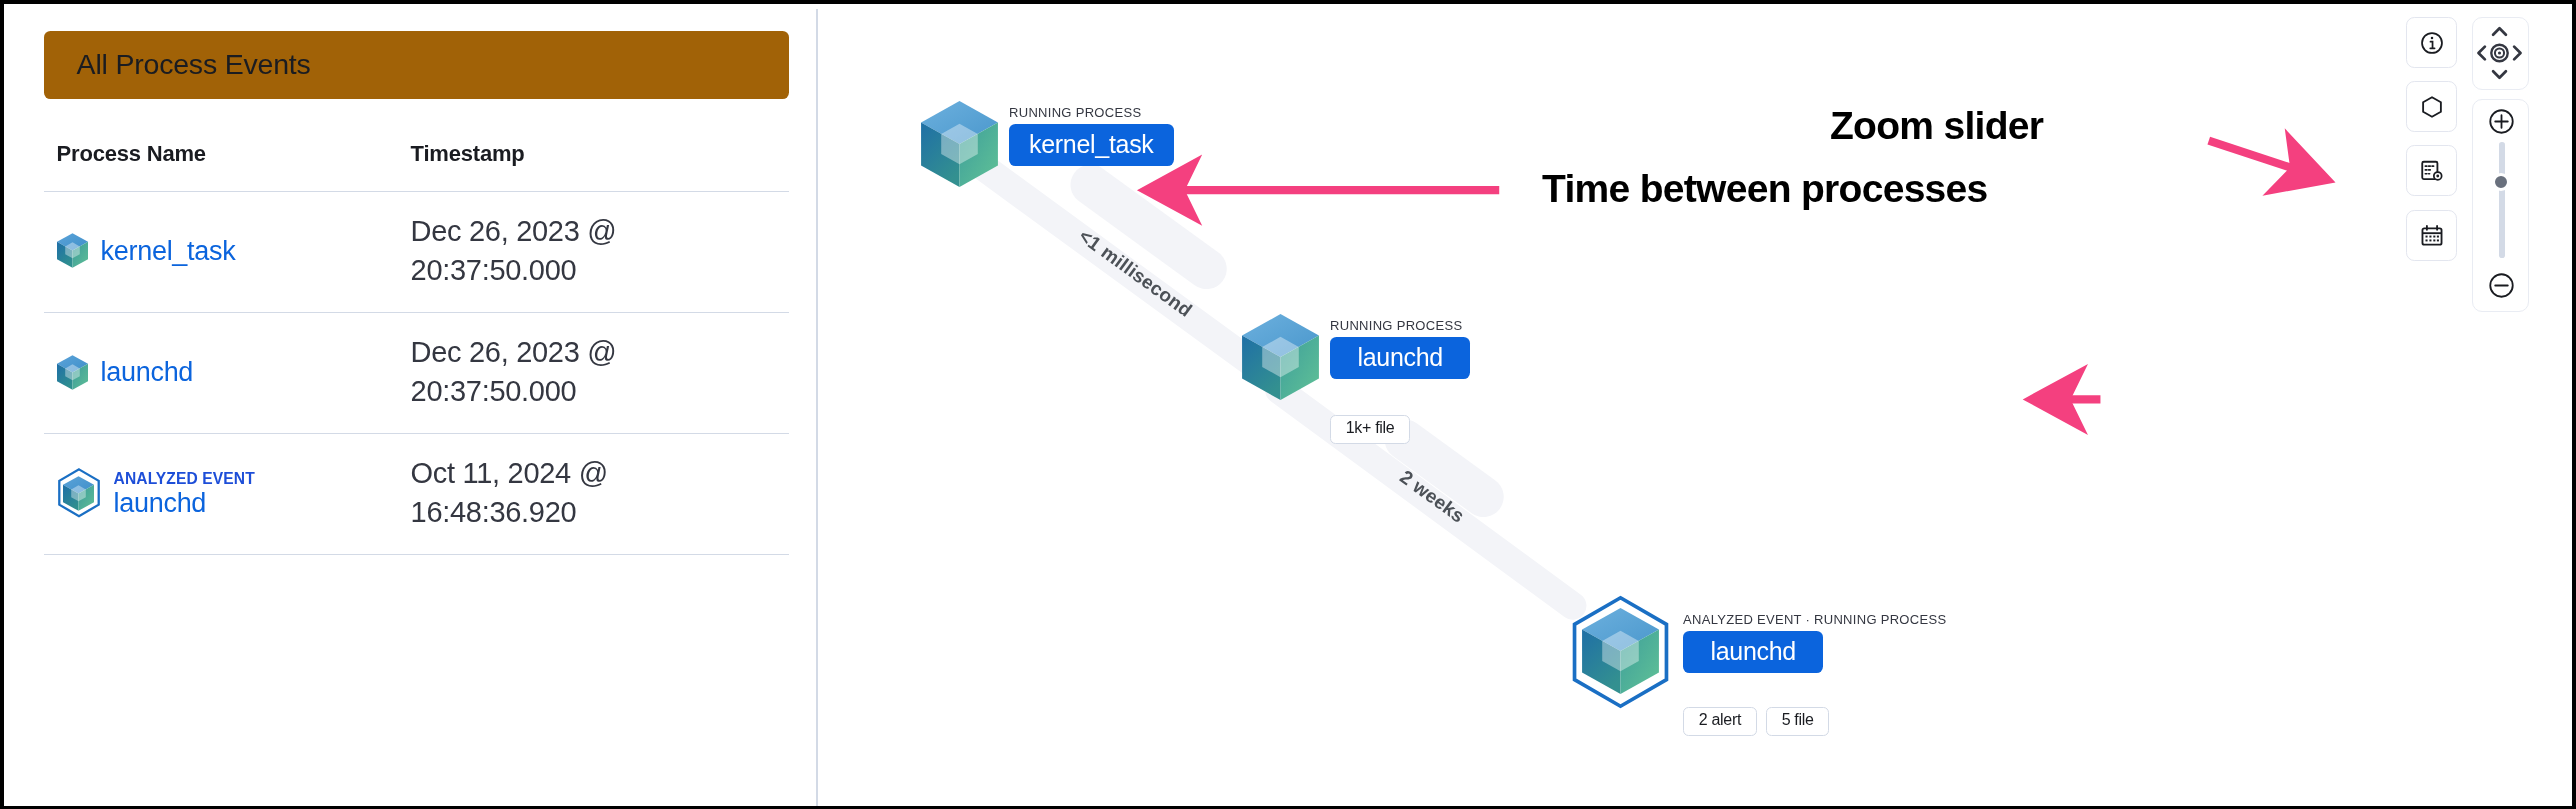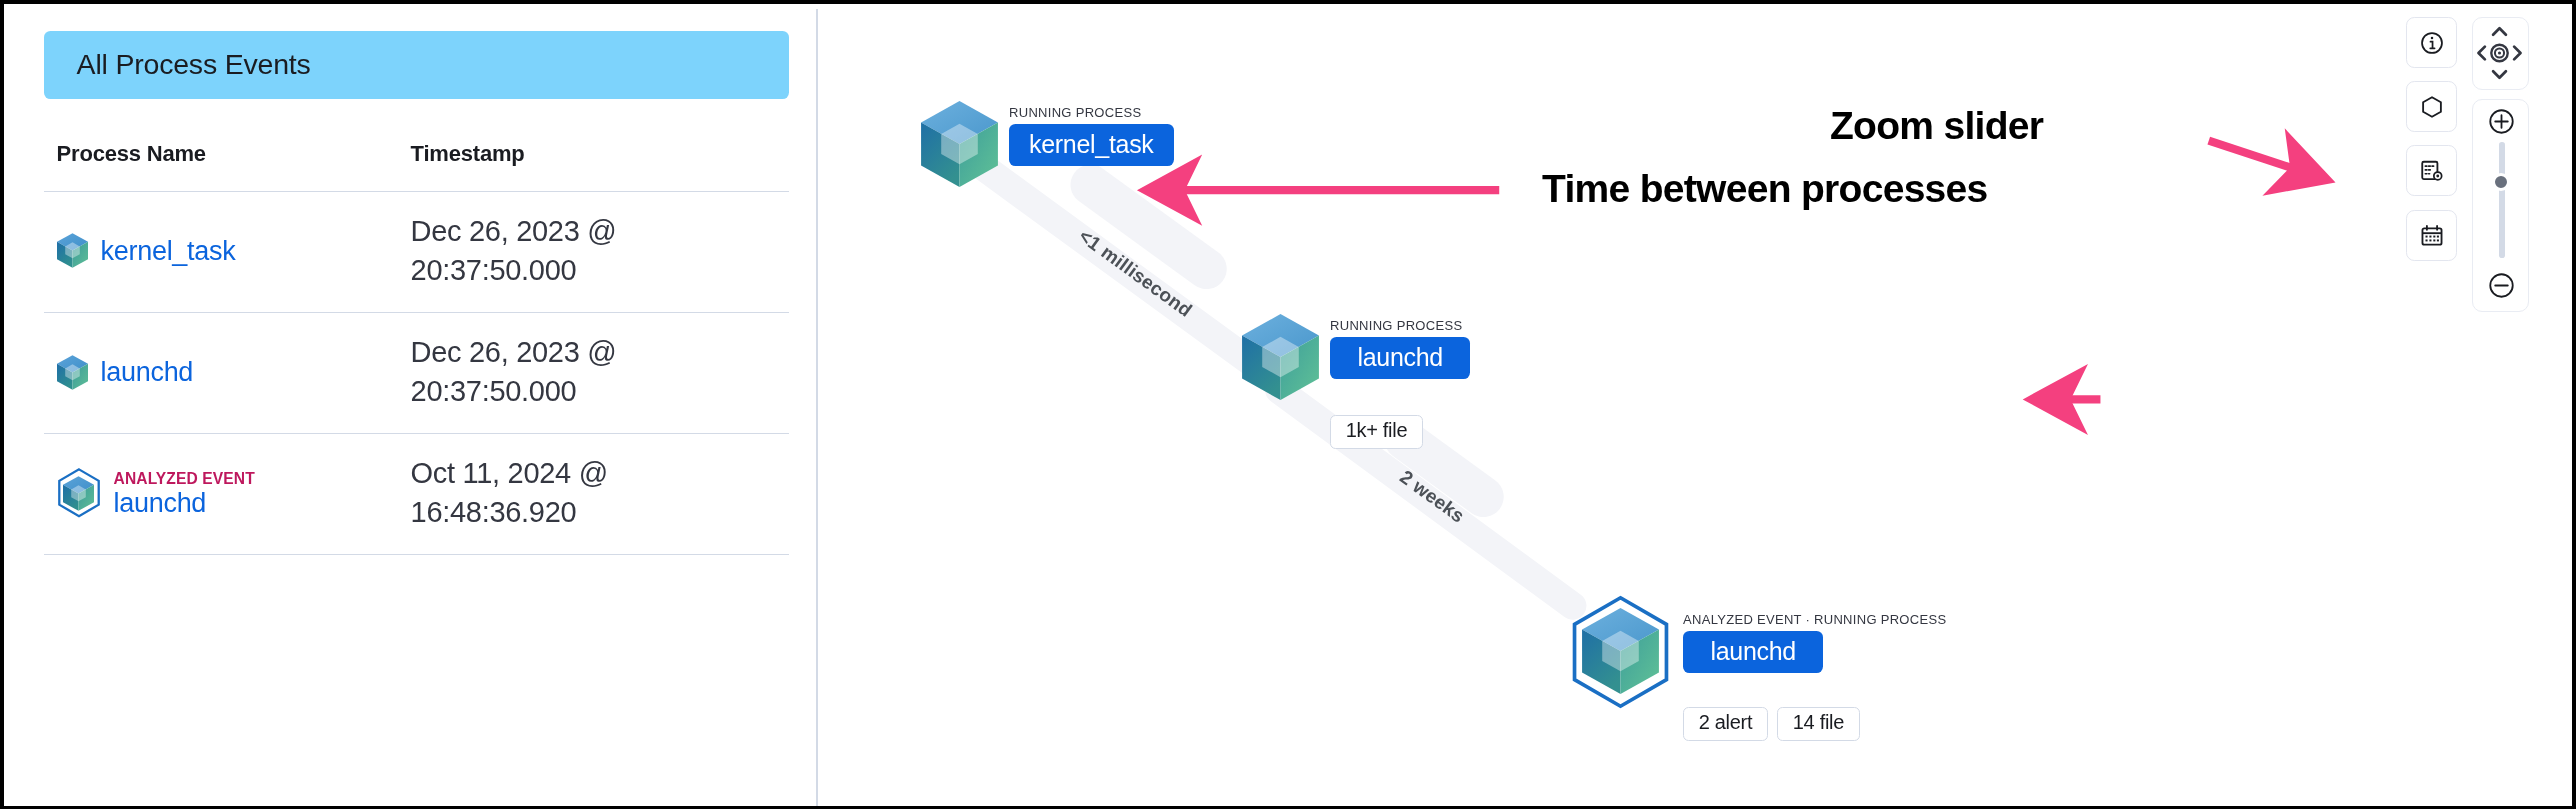--- a/index.html
+++ b/index.html
@@ -24,21 +24,21 @@
     width: 809px; height: 801px;
     background: #ffffff;
     border-right: 2.8px solid #d3dae6;
   }
   #left-inner {
     position: absolute;
     left: 35px; top: 22px;
     width: 745px;
   }
   #panel-title-bar {
-    background: #7dd3fc;
+    background: #a16207;
     border-radius: 6.4px;
     height: 68px;
     display: flex;
     align-items: center;
     padding-left: 33px;
   }
   #panel-title-bar .ptitle {
     font-size: 28.5px;
     color: #1a1c21;
     font-weight: 400;
@@ -65,21 +65,21 @@
   table.evt tbody tr:last-child { border-bottom: 1.8px solid #d3dae6; }
   table.evt td {
     padding: 20px 0 22px 0;
     vertical-align: middle;
   }
   table.evt td.c1 { padding-left: 13px; }
 
   .proc-cell { display: flex; align-items: center; gap: 13px; }
   .proc-col  { display: flex; flex-direction: column; gap: 1.8px; }
   .an-tag {
-    font-size: 15.6px; font-weight: 700; color: #be185d;
+    font-size: 15.6px; font-weight: 700; color: #1d4ed8;
     letter-spacing: 0.1px; line-height: 1.1;
   }
   .proc-link {
     font-size: 27px; color: #0b64dd; line-height: 1.05;
     letter-spacing: -0.3px;
   }
   .ts {
     font-size: 29px; color: #343741; line-height: 1.35;
     letter-spacing: -0.3px;
   }
@@ -117,21 +117,21 @@
     border-radius: 6.4px;
     padding: 5.5px 20px 7.3px 20px;
     letter-spacing: -0.3px;
   }
   .node .pill.narrow { padding: 5.5px 27.5px 7.3px 27.5px; }
   .badges { position: absolute; display: flex; gap: 9.2px; }
   .badge {
     background: #ffffff;
     border: 1.8px solid #d3dae6;
     border-radius: 5.5px;
-    font-size: 20px;
+    font-size: 16px;
     color: #1a1c21;
     padding: 3.7px 14.7px 5.5px 14.7px;
     letter-spacing: -0.3px;
     white-space: nowrap;
   }
 
   .edge-label {
     position: absolute;
     font-size: 19px;
     font-weight: 700;
@@ -366,21 +366,21 @@
         <polygon points="0,23.5 42,47 42,94 0,70.5" fill="url(#lg2)"></polygon>
         <polygon points="84,23.5 84,70.5 42,94 42,47" fill="url(#lg3)"></polygon>
         <polygon points="42,25 62,36 62,58 42,69 22,58 22,36" fill="#ffffff" opacity="0.38"></polygon>
       </svg>
       <div class="meta">
         <div class="kind">ANALYZED EVENT · RUNNING PROCESS</div>
         <div class="pill narrow">launchd</div>
       </div>
       <div class="badges" style="left:101px; top:99px;">
         <span class="badge">2 alert</span>
-        <span class="badge">14 file</span>
+        <span class="badge">5 file</span>
       </div>
     </div>
 
     <svg id="annot-svg" width="1755" height="801" viewBox="0 0 1912 872">
       <defs>
         <marker id="ar" markerWidth="9" markerHeight="9" refX="7.2" refY="4.5" orient="auto">
           <path d="M8.5,4.5 L0.6,0.2 L2.7,4.5 L0.6,8.8 Z" fill="#f4407f"></path>
         </marker>
       </defs>
       <line x1="740" y1="197" x2="357" y2="197" stroke="#f4407f" stroke-width="9" marker-end="url(#ar)"></line>

